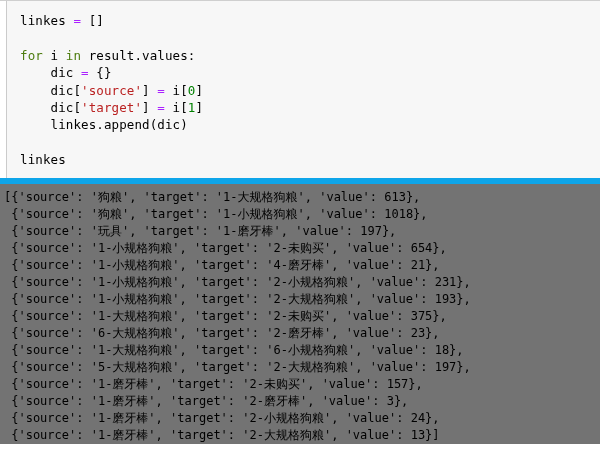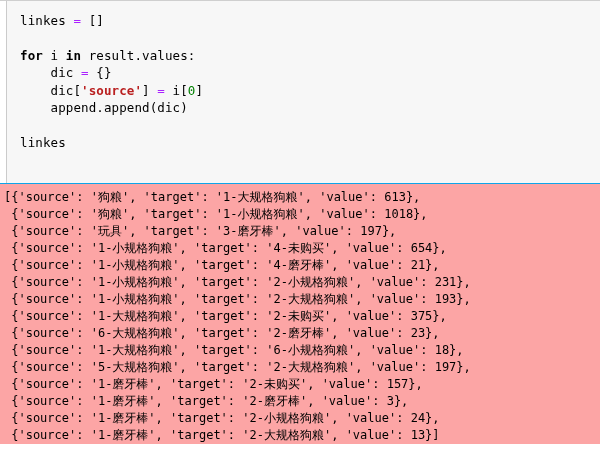--- a/index.html
+++ b/index.html
@@ -12,21 +12,21 @@
     height: 455px;
     overflow: hidden;
     font-family: "DejaVu Sans Mono", "Liberation Mono", monospace;
   }
 
   
   .cell {
     position: relative;
     background: #f7f7f7;
     border-top: 1px solid #cfcfcf;
-    border-bottom: 1px solid #0ea5e9;
+    border-bottom: 6px solid #0ea5e9;
     height: 184px;
     box-sizing: border-box;
     padding: 11px 0 0 0;
   }
   .cell-gutter {
     position: absolute;
     left: 0;
     top: 0;
     bottom: 0;
     width: 6px;
@@ -39,29 +39,29 @@
     font-family: "DejaVu Sans Mono", "Liberation Mono", monospace;
     font-size: 12.5px;
     line-height: 17.4px;
     color: #000000;
     white-space: pre;
     letter-spacing: 0.1px;
   }
   .code-line { display: block; min-height: 17.4px; }
 
   
-  .kw   { color: #000000; font-weight: bold; }
+  .kw   { color: #4d7c0f; font-weight: normal; }
   .op   { color: #aa22ff; }
-  .str  { color: #ba2121; font-weight: bold; }
+  .str  { color: #ba2121; }
   .num  { color: #008000; }
   .pl   { color: #000000; }
 
   
   .output {
-    background: #fca5a5;
+    background: #737373;
     padding: 5px 0 0 4px;
   }
   .out-pre {
     margin: 0;
     font-family: "DejaVu Sans Mono", "Liberation Mono", monospace;
     font-size: 12px;
     line-height: 17px;
     color: #000000;
     white-space: pre;
     letter-spacing: 0px;
@@ -71,31 +71,32 @@
 </head>
 <body>
 
 <div class="cell">
   <div class="cell-gutter"></div>
   <pre class="code" id="code-block"><span class="code-line"><span class="pl">linkes </span><span class="op">=</span><span class="pl"> []</span>
 </span><span class="code-line">
 </span><span class="code-line"><span class="kw">for</span><span class="pl"> i </span><span class="kw">in</span><span class="pl"> result.values:</span>
 </span><span class="code-line"><span class="pl">    dic </span><span class="op">=</span><span class="pl"> {}</span>
 </span><span class="code-line"><span class="pl">    dic[</span><span class="str">'source'</span><span class="pl">] </span><span class="op">=</span><span class="pl"> i[</span><span class="num">0</span><span class="pl">]</span>
-</span><span class="code-line"><span class="pl">    append.append(dic)</span>
+</span><span class="code-line"><span class="pl">    dic[</span><span class="str">'target'</span><span class="pl">] </span><span class="op">=</span><span class="pl"> i[</span><span class="num">1</span><span class="pl">]</span>
+</span><span class="code-line"><span class="pl">    linkes.append(dic)</span>
 </span><span class="code-line">
 </span><span class="code-line"><span class="pl">linkes</span>
 </span></pre>
 </div>
 
 <div class="output">
   <pre class="out-pre" id="output-block"><span class="out-line">[{'source': '狗粮', 'target': '1-大规格狗粮', 'value': 613},
 </span><span class="out-line"> {'source': '狗粮', 'target': '1-小规格狗粮', 'value': 1018},
-</span><span class="out-line"> {'source': '玩具', 'target': '3-磨牙棒', 'value': 197},
-</span><span class="out-line"> {'source': '1-小规格狗粮', 'target': '4-未购买', 'value': 654},
+</span><span class="out-line"> {'source': '玩具', 'target': '1-磨牙棒', 'value': 197},
+</span><span class="out-line"> {'source': '1-小规格狗粮', 'target': '2-未购买', 'value': 654},
 </span><span class="out-line"> {'source': '1-小规格狗粮', 'target': '4-磨牙棒', 'value': 21},
 </span><span class="out-line"> {'source': '1-小规格狗粮', 'target': '2-小规格狗粮', 'value': 231},
 </span><span class="out-line"> {'source': '1-小规格狗粮', 'target': '2-大规格狗粮', 'value': 193},
 </span><span class="out-line"> {'source': '1-大规格狗粮', 'target': '2-未购买', 'value': 375},
 </span><span class="out-line"> {'source': '6-大规格狗粮', 'target': '2-磨牙棒', 'value': 23},
 </span><span class="out-line"> {'source': '1-大规格狗粮', 'target': '6-小规格狗粮', 'value': 18},
 </span><span class="out-line"> {'source': '5-大规格狗粮', 'target': '2-大规格狗粮', 'value': 197},
 </span><span class="out-line"> {'source': '1-磨牙棒', 'target': '2-未购买', 'value': 157},
 </span><span class="out-line"> {'source': '1-磨牙棒', 'target': '2-磨牙棒', 'value': 3},
 </span><span class="out-line"> {'source': '1-磨牙棒', 'target': '2-小规格狗粮', 'value': 24},

